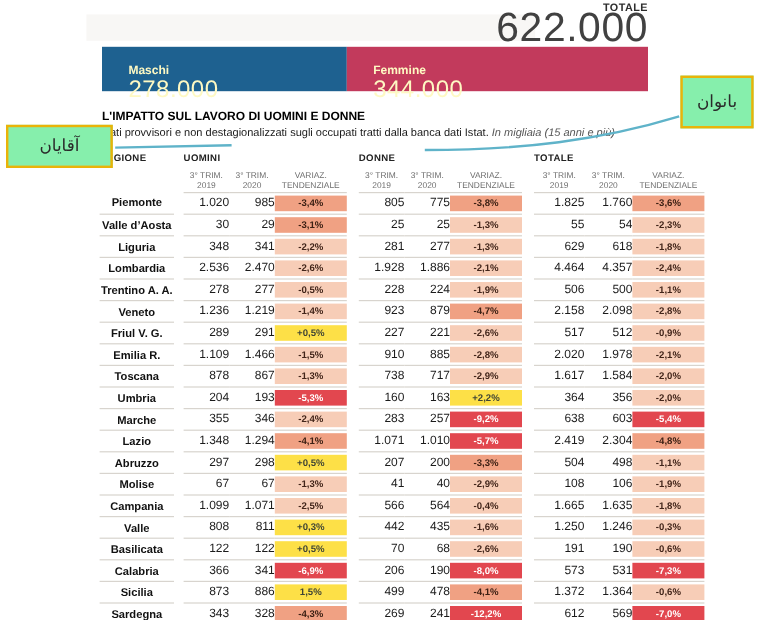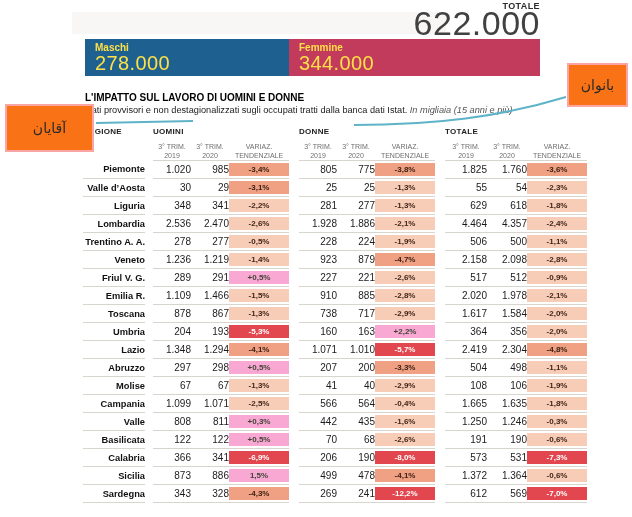--- a/index.html
+++ b/index.html
@@ -5,21 +5,21 @@
   html,body{margin:0;padding:0;background:#ffffff;}
   .stage{position:relative;width:632px;height:517px;background:#ffffff;overflow:hidden;
          font-family:"Liberation Sans",sans-serif;color:#1b1b1b;}
   .faint-strip{position:absolute;left:72px;top:12px;width:374px;height:22px;background:#f8f7f5;}
 
   
   .totale-label{position:absolute;right:92px;top:1px;font-size:9px;font-weight:bold;
                 letter-spacing:.4px;color:#2e2e2e;text-align:right;}
   .totale-value{position:absolute;right:92px;top:6px;font-size:34px;line-height:1;
                 color:#414141;letter-spacing:.5px;text-align:right;}
-  .sexbox{position:absolute;top:39px;height:37px;color:#fde047;padding:0;box-sizing:border-box;}
+  .sexbox{position:absolute;top:39px;height:37px;color:#fef9c3;padding:12px;box-sizing:border-box;}
   .sexbox .lbl{font-size:10px;font-weight:bold;margin:3px 0 0 10px;line-height:11px;}
   .sexbox .val{font-size:20px;margin:0 0 16px 10px;line-height:21px;letter-spacing:.4px;}
   .box-maschi{left:85px;width:204px;background:#1e6190;}
   .box-femmine{left:289px;width:251px;background:#c23a5c;}
 
   
   .intro-title{position:absolute;left:85px;top:92px;font-size:10px;font-weight:bold;color:#000;}
   .intro-sub{position:absolute;left:85px;top:105px;font-size:9.2px;color:#1a1a1a;}
   .intro-sub .note{font-style:italic;color:#555;}
 
@@ -29,35 +29,35 @@
   table.rt th,table.rt td{padding:0;margin:0;white-space:nowrap;}
   .th-group{font-size:8px;font-weight:bold;color:#222;text-align:left;height:14px;
             vertical-align:bottom;letter-spacing:.3px;}
   .th-region{font-size:8px;font-weight:bold;color:#222;text-align:left;vertical-align:bottom;
              letter-spacing:.3px;}
   .sub{font-size:7px;font-weight:normal;color:#6e6e6e;text-align:center;line-height:1.3;
        vertical-align:bottom;padding-bottom:3px;height:24px;border-bottom:1px solid #d8d4ce;}
   .gapc{border:none !important;}
   tbody td{height:17px;border-bottom:1px solid #d8d4ce;font-size:10px;color:#1b1b1b;
            vertical-align:middle;}
-  td.region-name{font-weight:bold;font-size:9.3px;color:#111;text-align:right;}
+  td.region-name{font-weight:bold;font-size:9.3px;color:#111;text-align:center;}
   td.num{text-align:right;padding-right:5px;}
   td.varcell{text-align:center;}
   .badge{display:inline-block;width:60px;height:13px;line-height:13px;font-size:8px;
          font-weight:bold;text-align:center;vertical-align:middle;}
   .badge.s1{background:#f7cdb7;color:#42251a;}
   .badge.s2{background:#f0a183;color:#3c2014;}
   .badge.s3{background:#e2474f;color:#ffffff;}
-  .badge.pos{background:#f9a8d4;color:#3f4435;}
+  .badge.pos{background:#fde047;color:#3f4435;}
 
   
-  .callout{position:absolute;background:#f97316;border:2px solid #fca5a5;box-sizing:border-box;
+  .callout{position:absolute;background:#86efac;border:2px solid #eab308;box-sizing:border-box;
            display:flex;align-items:center;justify-content:center;
            font-family:"DejaVu Sans",sans-serif;font-size:14px;color:#2a2a2a;direction:rtl;}
-  .callout-men{left:5px;top:104px;width:89px;height:48px;}
+  .callout-men{left:5px;top:104px;width:89px;height:36px;}
   .callout-women{left:567px;top:63px;width:61px;height:44px;}
   svg.leaders{position:absolute;left:0;top:0;pointer-events:none;}
 </style>
 </head>
 <body>
 
 <div class="stage">
 
   <div class="faint-strip"></div>
 
@@ -293,20 +293,35 @@
           <td class="gapc"></td>
           <td class="num">160</td>
           <td class="num">163</td>
           <td class="varcell"><span class="badge pos">+2,2%</span></td>
           <td class="gapc"></td>
           <td class="num">364</td>
           <td class="num">356</td>
           <td class="varcell"><span class="badge s1">-2,0%</span></td>
         </tr>
         <tr>
+          <td class="region-name">Marche</td>
+          <td class="gapc"></td>
+          <td class="num">355</td>
+          <td class="num">346</td>
+          <td class="varcell"><span class="badge s1">-2,4%</span></td>
+          <td class="gapc"></td>
+          <td class="num">283</td>
+          <td class="num">257</td>
+          <td class="varcell"><span class="badge s3">-9,2%</span></td>
+          <td class="gapc"></td>
+          <td class="num">638</td>
+          <td class="num">603</td>
+          <td class="varcell"><span class="badge s3">-5,4%</span></td>
+        </tr>
+        <tr>
           <td class="region-name">Lazio</td>
           <td class="gapc"></td>
           <td class="num">1.348</td>
           <td class="num">1.294</td>
           <td class="varcell"><span class="badge s2">-4,1%</span></td>
           <td class="gapc"></td>
           <td class="num">1.071</td>
           <td class="num">1.010</td>
           <td class="varcell"><span class="badge s3">-5,7%</span></td>
           <td class="gapc"></td>

